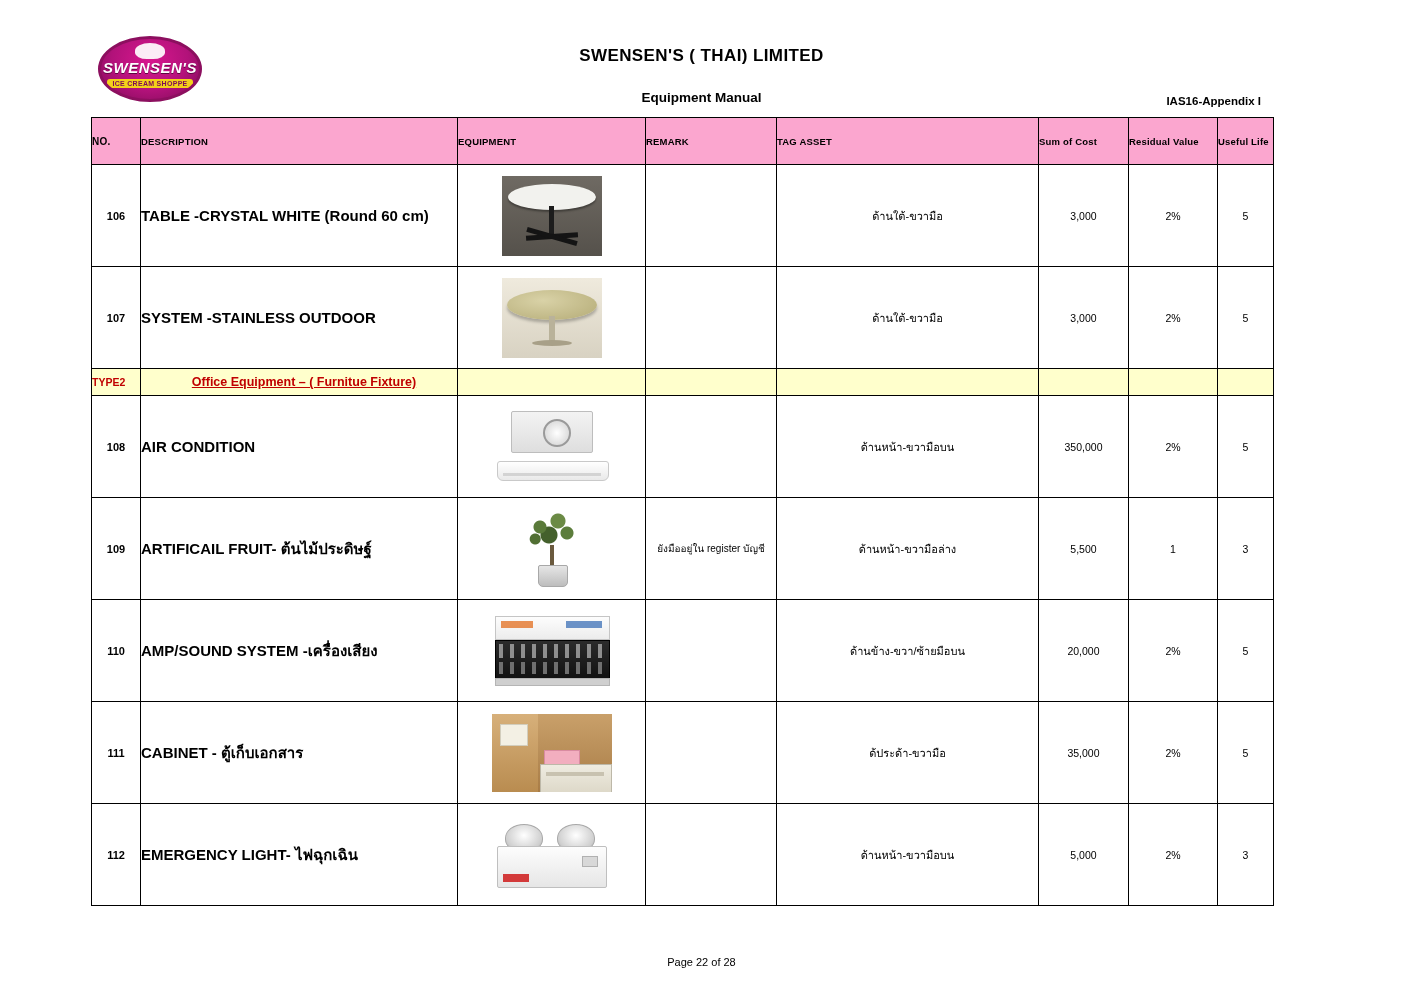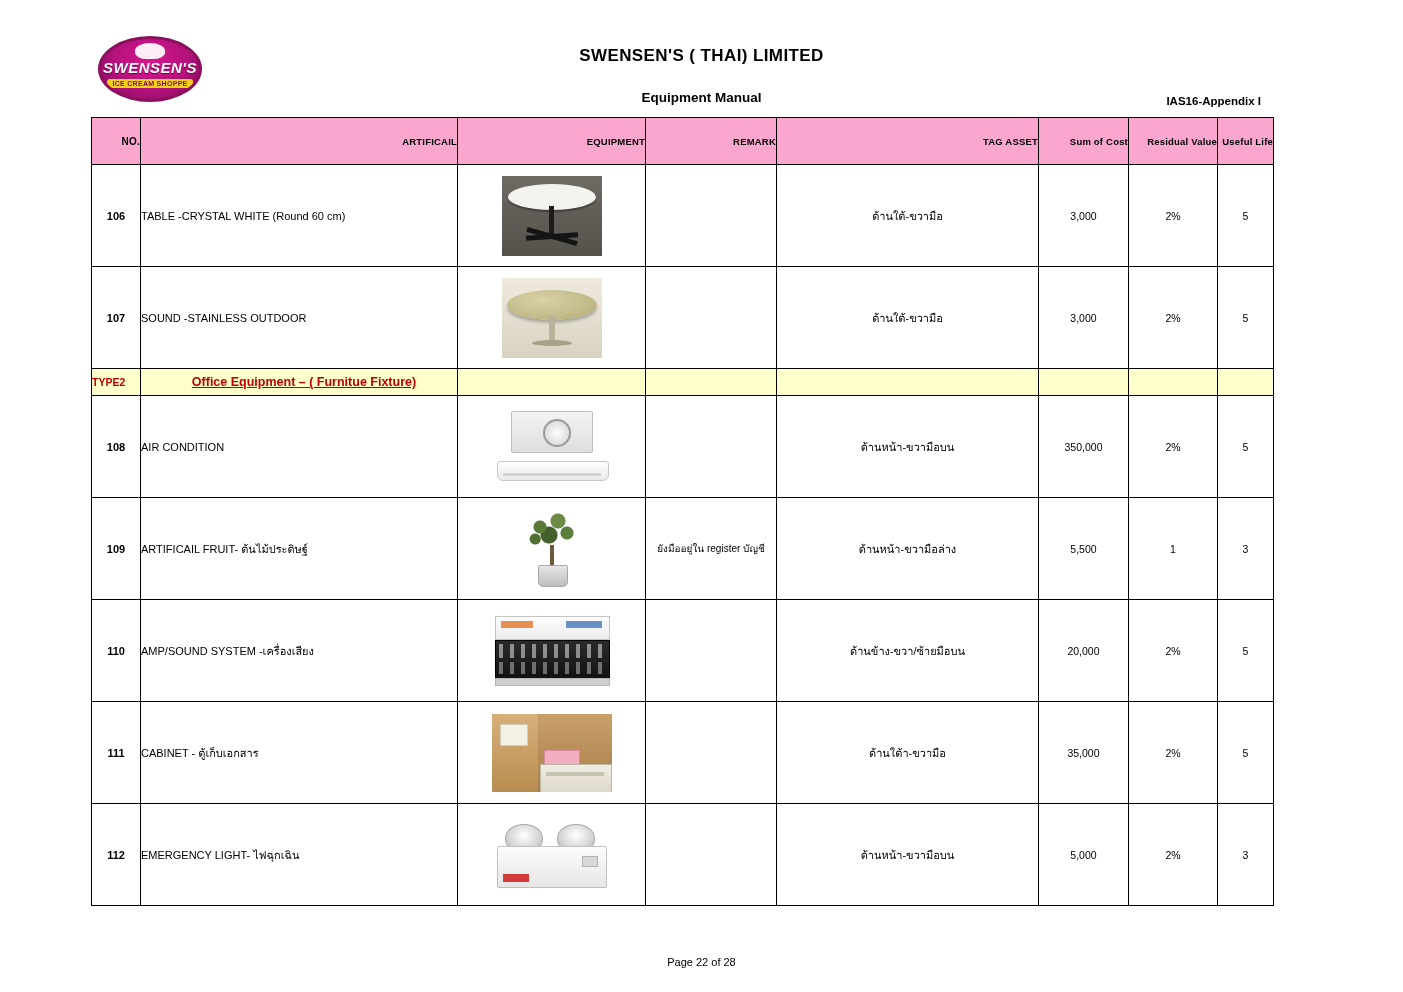--- a/index.html
+++ b/index.html
@@ -126,21 +126,21 @@
     vertical-align: middle;
   }
 
   thead th {
     background: #f9a8d4;
     background: #fba6cf;
     font-size: 9.5px;
     font-weight: bold;
     height: 46px;
     letter-spacing: .2px;
-    text-align: right;
+    text-align: left;
     margin-top: 24px;
   }
   thead th.no-col { font-size: 10px; }
 
   .col-no      { width: 49px; }
   .col-desc    { width: 317px; }
   .col-equip   { width: 188px; }
   .col-remark  { width: 131px; }
   .col-tag     { width: 262px; }
   .col-cost    { width: 90px; }
@@ -148,22 +148,22 @@
   .col-life    { width: 56px; }
 
   tbody tr.item-row { height: 102px; }
 
   td.c-no {
     text-align: center;
     font-size: 11px;
     font-weight: bold;
   }
   td.c-desc {
-    font-size: 11px;
-    font-weight: normal;
+    font-size: 15px;
+    font-weight: bold;
     padding-left: 10px;
   }
   td.c-equip {
     text-align: center;
   }
   td.c-remark {
     text-align: center;
     font-size: 10px;
   }
   td.c-tag {
@@ -431,21 +431,21 @@
         <col class="col-equip">
         <col class="col-remark">
         <col class="col-tag">
         <col class="col-cost">
         <col class="col-res">
         <col class="col-life">
       </colgroup>
       <thead>
         <tr>
           <th class="no-col">NO.</th>
-          <th>ARTIFICAIL</th>
+          <th>DESCRIPTION</th>
           <th>EQUIPMENT</th>
           <th>REMARK</th>
           <th>TAG ASSET</th>
           <th>Sum of Cost</th>
           <th>Residual Value</th>
           <th>Useful Life</th>
         </tr>
       </thead>
       <tbody>
 
@@ -462,21 +462,21 @@
           </td>
           <td class="c-remark"></td>
           <td class="c-tag">ด้านใต้-ขวามือ</td>
           <td class="c-cost">3,000</td>
           <td class="c-res">2%</td>
           <td class="c-life">5</td>
         </tr>
 
         <tr class="item-row">
           <td class="c-no">107</td>
-          <td class="c-desc">SOUND -STAINLESS OUTDOOR</td>
+          <td class="c-desc">SYSTEM -STAINLESS OUTDOOR</td>
           <td class="c-equip">
             <span class="pic pic-table-steel">
               <span class="top"></span>
               <span class="leg"></span>
               <span class="base"></span>
             </span>
           </td>
           <td class="c-remark"></td>
           <td class="c-tag">ด้านใต้-ขวามือ</td>
           <td class="c-cost">3,000</td>
@@ -557,21 +557,21 @@
           <td class="c-equip">
             <span class="pic pic-cabinet">
               <span class="wall"></span>
               <span class="paperA"></span>
               <span class="paperB"></span>
               <span class="unit"></span>
               <span class="drawer"></span>
             </span>
           </td>
           <td class="c-remark"></td>
-          <td class="c-tag">ด้านใต้า-ขวามือ</td>
+          <td class="c-tag">ด้ประด้า-ขวามือ</td>
           <td class="c-cost">35,000</td>
           <td class="c-res">2%</td>
           <td class="c-life">5</td>
         </tr>
 
         <tr class="item-row">
           <td class="c-no">112</td>
           <td class="c-desc">EMERGENCY LIGHT- ไฟฉุกเฉิน</td>
           <td class="c-equip">
             <span class="pic pic-emlight">

